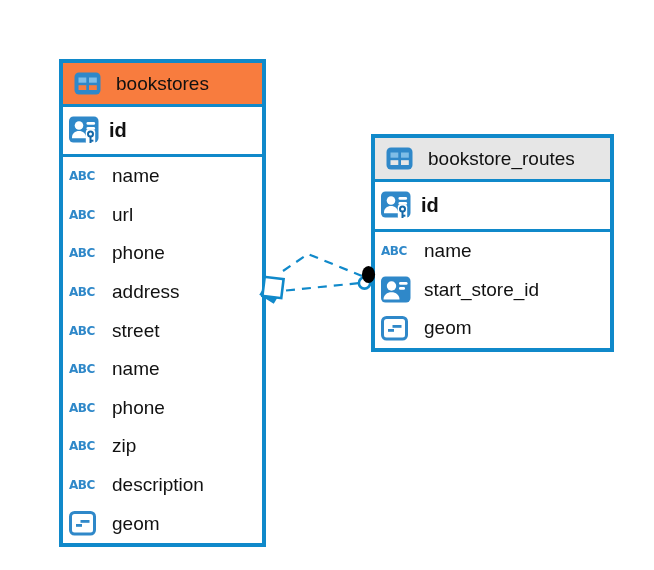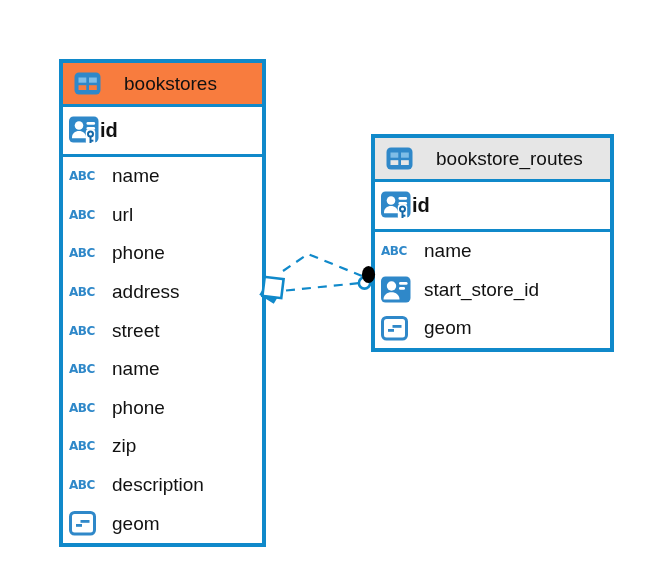--- a/index.html
+++ b/index.html
@@ -12,29 +12,29 @@
   .erd-canvas{position:absolute;inset:0;}
   .etable{
     position:absolute;
     background:#fff;
     border:4px solid #1089ca;
     box-sizing:border-box;
   }
   .t-bookstores{left:59px;top:59px;width:207px;}
   .t-routes{left:371px;top:134px;width:243px;}
   .thead{
-    display:flex;align-items:center;gap:19px;
+    display:flex;align-items:center;gap:11px;
     height:41px;padding:0 6px 0 11px;
     border-bottom:3px solid #1089ca;
     font-size:19px;
   }
   .thead.hdr-orange{background:#f87c3e;}
   .thead.hdr-gray{background:#e6e6e6;}
   .pkrow{
-    display:flex;align-items:center;
+    display:flex;align-items:center;gap:9px;
     height:47px;padding:0 6px;
     border-bottom:3px solid #1089ca;
     font-weight:bold;font-size:20px;
   }
   .crow{
     display:flex;align-items:center;gap:12px;
     height:38.6px;padding:0 6px;
     font-size:19px;
   }
   .icon-box{flex:0 0 31px;display:flex;align-items:center;justify-content:flex-start;}

